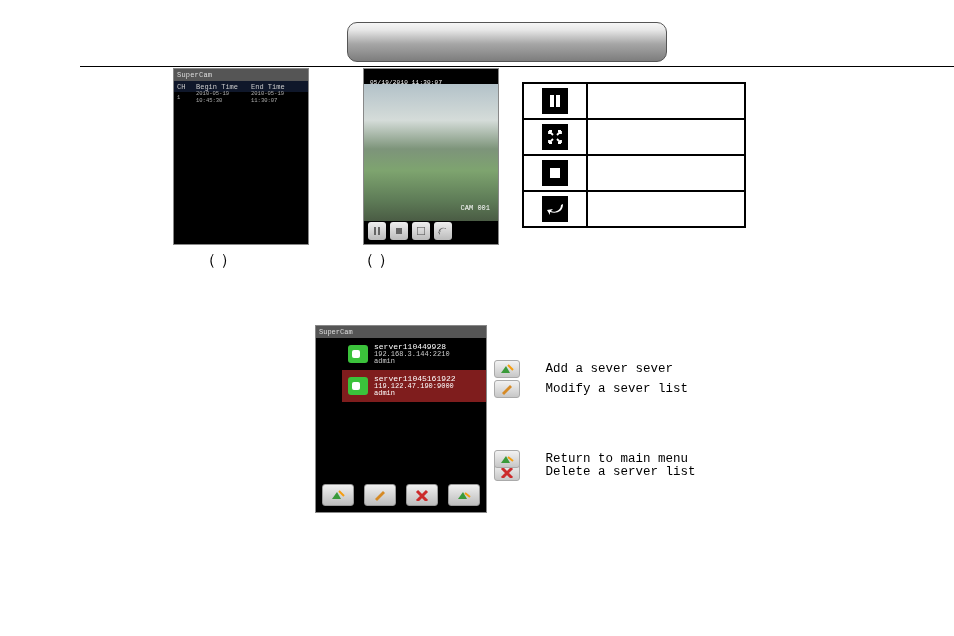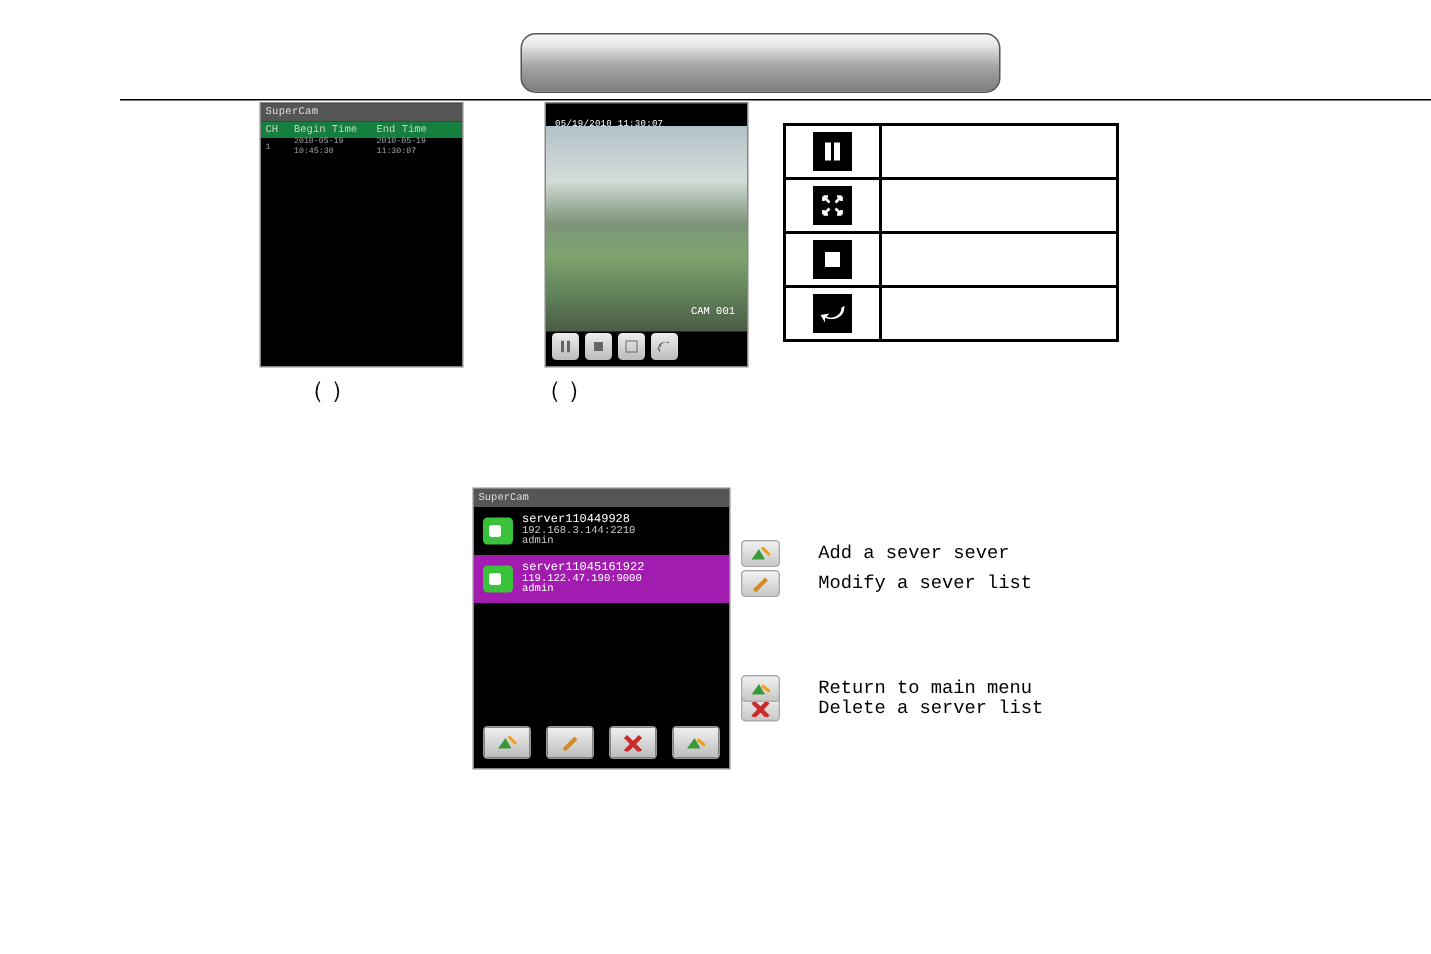--- a/index.html
+++ b/index.html
@@ -49,21 +49,21 @@
     padding-left: 3px;
     line-height: 12px;
     letter-spacing: .2px;
   }
   .shot-a .cols {
     display: flex;
     font-size: 7px;
     color: #ccc;
     height: 11px;
     align-items: center;
-    background: #15803d;
+    background: #0f172a;
   }
   .shot-a .cols span:nth-child(1){ width: 22px; padding-left:3px;}
   .shot-a .cols span:nth-child(2){ width: 55px;}
   .shot-a .cols span:nth-child(3){ width: 50px;}
   .shot-a .row {
     display: flex;
     font-size: 5.5px;
     color: #aaa;
     height: 10px;
     align-items: center;
@@ -177,22 +177,23 @@
     font-size: 7px;
     padding-left: 3px;
     line-height: 12px;
   }
   .srow {
     display: flex;
     align-items: center;
     height: 32px;
     padding-left: 6px;
     gap: 6px;
-  }
-  .srow.sel { background: #a21caf; }
+    margin-left: 26px;
+  }
+  .srow.sel { background: #7f1d1d; }
   .cam-ic {
     width: 20px; height: 18px;
     background: #3bc23b;
     border-radius: 3px;
     position: relative;
   }
   .cam-ic::after {
     content:"";
     position:absolute;
     left:4px; top:5px;

